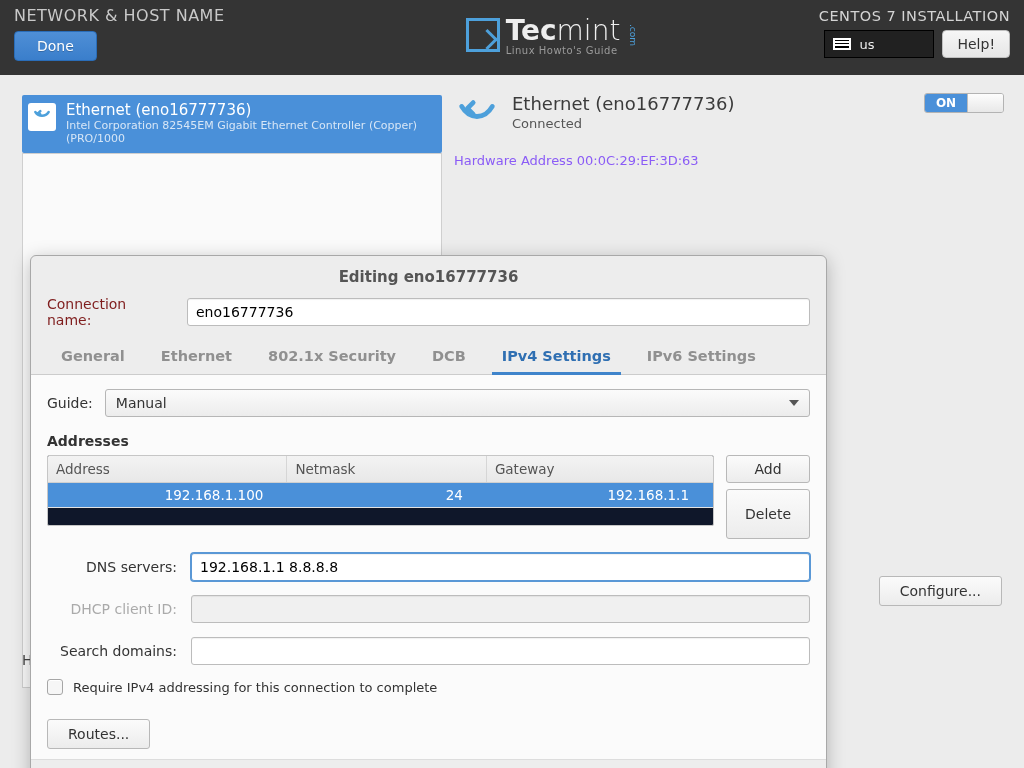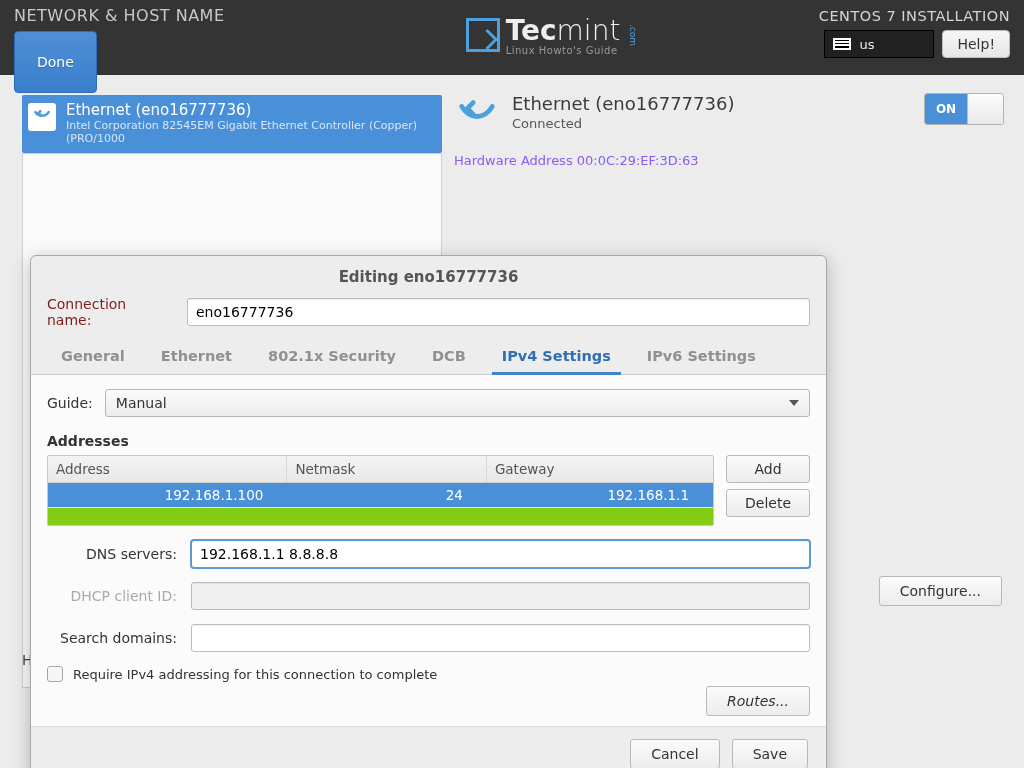--- a/index.html
+++ b/index.html
@@ -2,21 +2,21 @@
 <html><head>
 <meta charset="utf-8">
 <style>
   * { box-sizing: border-box; margin: 0; padding: 0; font-family: "DejaVu Sans", "Cantarell", sans-serif; }
   body { width: 1024px; height: 768px; background: #ececec; font-size: 13px; color: #333; overflow: hidden; }
 
   
   .topbar { height: 75px; background: #343434; color: #ddd; display: flex; align-items: flex-start; padding: 6px 14px 0; }
   .topbar-left { flex: 0 0 300px; }
   .topbar-title { font-size: 16px; font-weight: 500; color: #c9c9c9; letter-spacing: .5px; }
-  .done-btn { margin-top: 6px; display: inline-block; padding: 22px 22px; border-radius: 4px; border: 1px solid #2a6db8; background: linear-gradient(#4f8fd6,#3a7ecb); color: #fff; font-size: 14px; text-shadow: 0 1px 0 rgba(0,0,0,.2); }
+  .done-btn { margin-top: 6px; display: inline-block; padding: 6px 22px; border-radius: 4px; border: 1px solid #2a6db8; background: linear-gradient(#4f8fd6,#3a7ecb); color: #fff; font-size: 14px; text-shadow: 0 1px 0 rgba(0,0,0,.2); }
   .topbar-center { flex: 1; display: flex; justify-content: center; align-items: center; padding-top: 8px; }
   .logo { display: flex; align-items: center; gap: 6px; color: #eee; }
   .logo-mark { width: 34px; height: 34px; border: 3px solid #4da0db; position: relative; }
   .logo-mark::after { content:""; position:absolute; right:2px; bottom:2px; width:12px; height:12px; border-right:3px solid #4da0db; border-bottom:3px solid #4da0db; transform: rotate(-45deg); }
   .logo-text-main { font-size: 28px; font-weight: 300; }
   .logo-text-bold { font-weight: 700; }
   .logo-sub { font-size: 10px; color: #9b9b9b; margin-top: -2px; letter-spacing: .5px; }
   .logo-com { writing-mode: vertical-rl; font-size: 9px; color: #4da0db; margin-left: 2px; }
   .topbar-right { flex: 0 0 220px; text-align: right; padding-top: 2px; }
   .install-title { font-size: 14.5px; color: #d4d4d4; letter-spacing: .5px; }
@@ -33,21 +33,21 @@
   .iface-icon { position:absolute; left:6px; top:8px; width:28px; height:28px; background:#fff; border-radius:3px; display:flex; align-items:center; justify-content:center; color:#2b6cb3; }
   .iface-name { font-size:15px; }
   .iface-sub { font-size:11px; color:#d7e6f6; }
   .iface-list-frame { border:1px solid #cfcfcf; margin-top:0; height: 535px; background:#fafafa; width:420px; }
 
   .right-col { flex:1; padding:18px 20px 0 14px; position:relative; }
   .big-eth-icon { width:46px; height:46px; }
   .right-head { display:flex; gap:12px; align-items:flex-start; }
   .right-title { font-size:18px; color:#3b3b3b; }
   .right-status { font-size:13px; color:#555; margin-top:2px; }
-  .on-switch { position:absolute; top:18px; right:20px; width:80px; height:32px; border:1px solid #b3b3b3; border-radius:3px; display:flex; overflow:hidden; background:#f3f3f3; }
+  .on-switch { position:absolute; top:18px; right:20px; width:80px; height:20px; border:1px solid #b3b3b3; border-radius:3px; display:flex; overflow:hidden; background:#f3f3f3; }
   .on-switch-on { width:42px; background:#4a90d9; color:#fff; font-weight:600; display:flex; align-items:center; justify-content:center; font-size:12px; }
   .on-switch-knob { flex:1; background:linear-gradient(#fdfdfd,#e8e8e8); border-left:1px solid #bbb; }
   .hw-addr { margin: 14px 0 0 0; font-size:13px; color:#8b5cf6; }
 
   
   .bottom-row { position:absolute; left:22px; bottom: 16px; display:flex; align-items:center; gap:10px; }
   .bottom-row label { font-size:14px; color:#444; }
   .host-input { width:340px; padding:5px 8px; border:1px solid #bcbcbc; border-radius:3px; background:#fff; font-size:14px; box-shadow: inset 0 1px 1px rgba(0,0,0,.05); }
   .g-btn { background: linear-gradient(#fbfbfb,#ececec); border:1px solid #b8b8b8; border-radius:3px; padding:6px 20px; font-size:14px; color:#333; }
 
@@ -62,35 +62,35 @@
   .tab { padding:8px 18px 10px; font-size:14.5px; color:#909090; font-weight:600; position:relative; }
   .tab.active { color:#2f6fb2; }
   .tab.active::after { content:""; position:absolute; left:8px; right:8px; bottom:-1px; height:3px; background:#3f84cb; }
   .body { background:#fbfbfb; padding:14px 16px 10px; border-bottom:1px solid #ddd; }
   .method-row { display:flex; align-items:center; gap:12px; margin-bottom:16px; }
   .method-row label { font-size:14px; }
   .select { flex:1; display:flex; align-items:center; justify-content:space-between; background:linear-gradient(#fbfbfb,#ececec); border:1px solid #b6b6b6; border-radius:3px; padding:5px 10px; font-size:14px; }
   .chev { width:0; height:0; border-left:5px solid transparent; border-right:5px solid transparent; border-top:6px solid #555; }
   .addr-h { font-weight:700; font-size:14px; margin:4px 0 6px; }
   .addr-wrap { display:flex; gap:12px; align-items:flex-start; }
-  .addr-table { flex:1; border:1px solid #c6c6c6; border-radius:2px; background:#84cc16; font-size:13.5px; overflow:hidden; }
+  .addr-table { flex:1; border:1px solid #c6c6c6; border-radius:2px; background:#0f172a; font-size:13.5px; overflow:hidden; }
   .addr-head { display:flex; background:linear-gradient(#f3f3f3,#e8e8e8); border-bottom:1px solid #d0d0d0; }
   .addr-head div { padding:5px 8px; color:#555; font-weight:500; border-right:1px solid #d6d6d6; }
   .c1 { width:36%; } .c2 { width:30%; } .c3 { flex:1; border-right:none !important; }
   .addr-row { display:flex; background:#4a90d9; color:#fff; }
   .addr-row div { padding:4px 24px;text-align:right; }
   .addr-empty { height:18px; border-top:1px solid #e3e3e3; }
   .addr-btns { display:flex; flex-direction:column; gap:6px; width:84px; }
   .form-row { display:flex; align-items:center; gap:14px; margin-top:14px; }
   .form-row label { width:130px; text-align:right; font-size:14px; color:#333; }
   .form-row.disabled label { color:#aaa; }
   .txt.disabled { background:#f0f0f0; color:#aaa; }
   .chk-row { display:flex; align-items:center; gap:10px; margin-top:14px; }
   .chk { width:16px; height:16px; border:1px solid #a6a6a6; border-radius:3px; background:#f6f6f6; box-shadow: inset 0 1px 0 #fff; }
-  .routes-row { display:flex; justify-content:flex-end; margin-top:4px;font-style:italic; }
+  .routes-row { display:flex; justify-content:flex-start; margin-top:24px; }
   .dlg-btns { display:flex; justify-content:flex-end; gap:12px; padding:12px 18px 0; }
 
   .eth-svg { stroke:#4da0db; fill:none; stroke-width:3; stroke-linecap:round; }
 </style>
 </head>
 <body>
 
 <div class="topbar">
   <div class="topbar-left">
     <div class="topbar-title">NETWORK &amp; HOST NAME</div>
@@ -199,21 +199,21 @@
           </div>
           <div class="addr-row">
             <div class="c1">192.168.1.100</div>
             <div class="c2">24</div>
             <div class="c3">192.168.1.1</div>
           </div>
           <div class="addr-empty"></div>
         </div>
         <div class="addr-btns">
           <div class="g-btn" style="padding:5px 0; text-align:center;">Add</div>
-          <div class="g-btn" style="padding:5px 0; text-align:center;">Delete</div>
+          <div class="g-btn" style="padding:16px 0; text-align:center;">Delete</div>
         </div>
       </div>
 
       <div class="form-row">
         <label>DNS servers:</label>
         <input class="txt focus" value="192.168.1.1 8.8.8.8" style="">
       </div>
       <div class="form-row disabled">
         <label>DHCP client ID:</label>
         <input class="txt disabled" disabled="" value="" style="">

